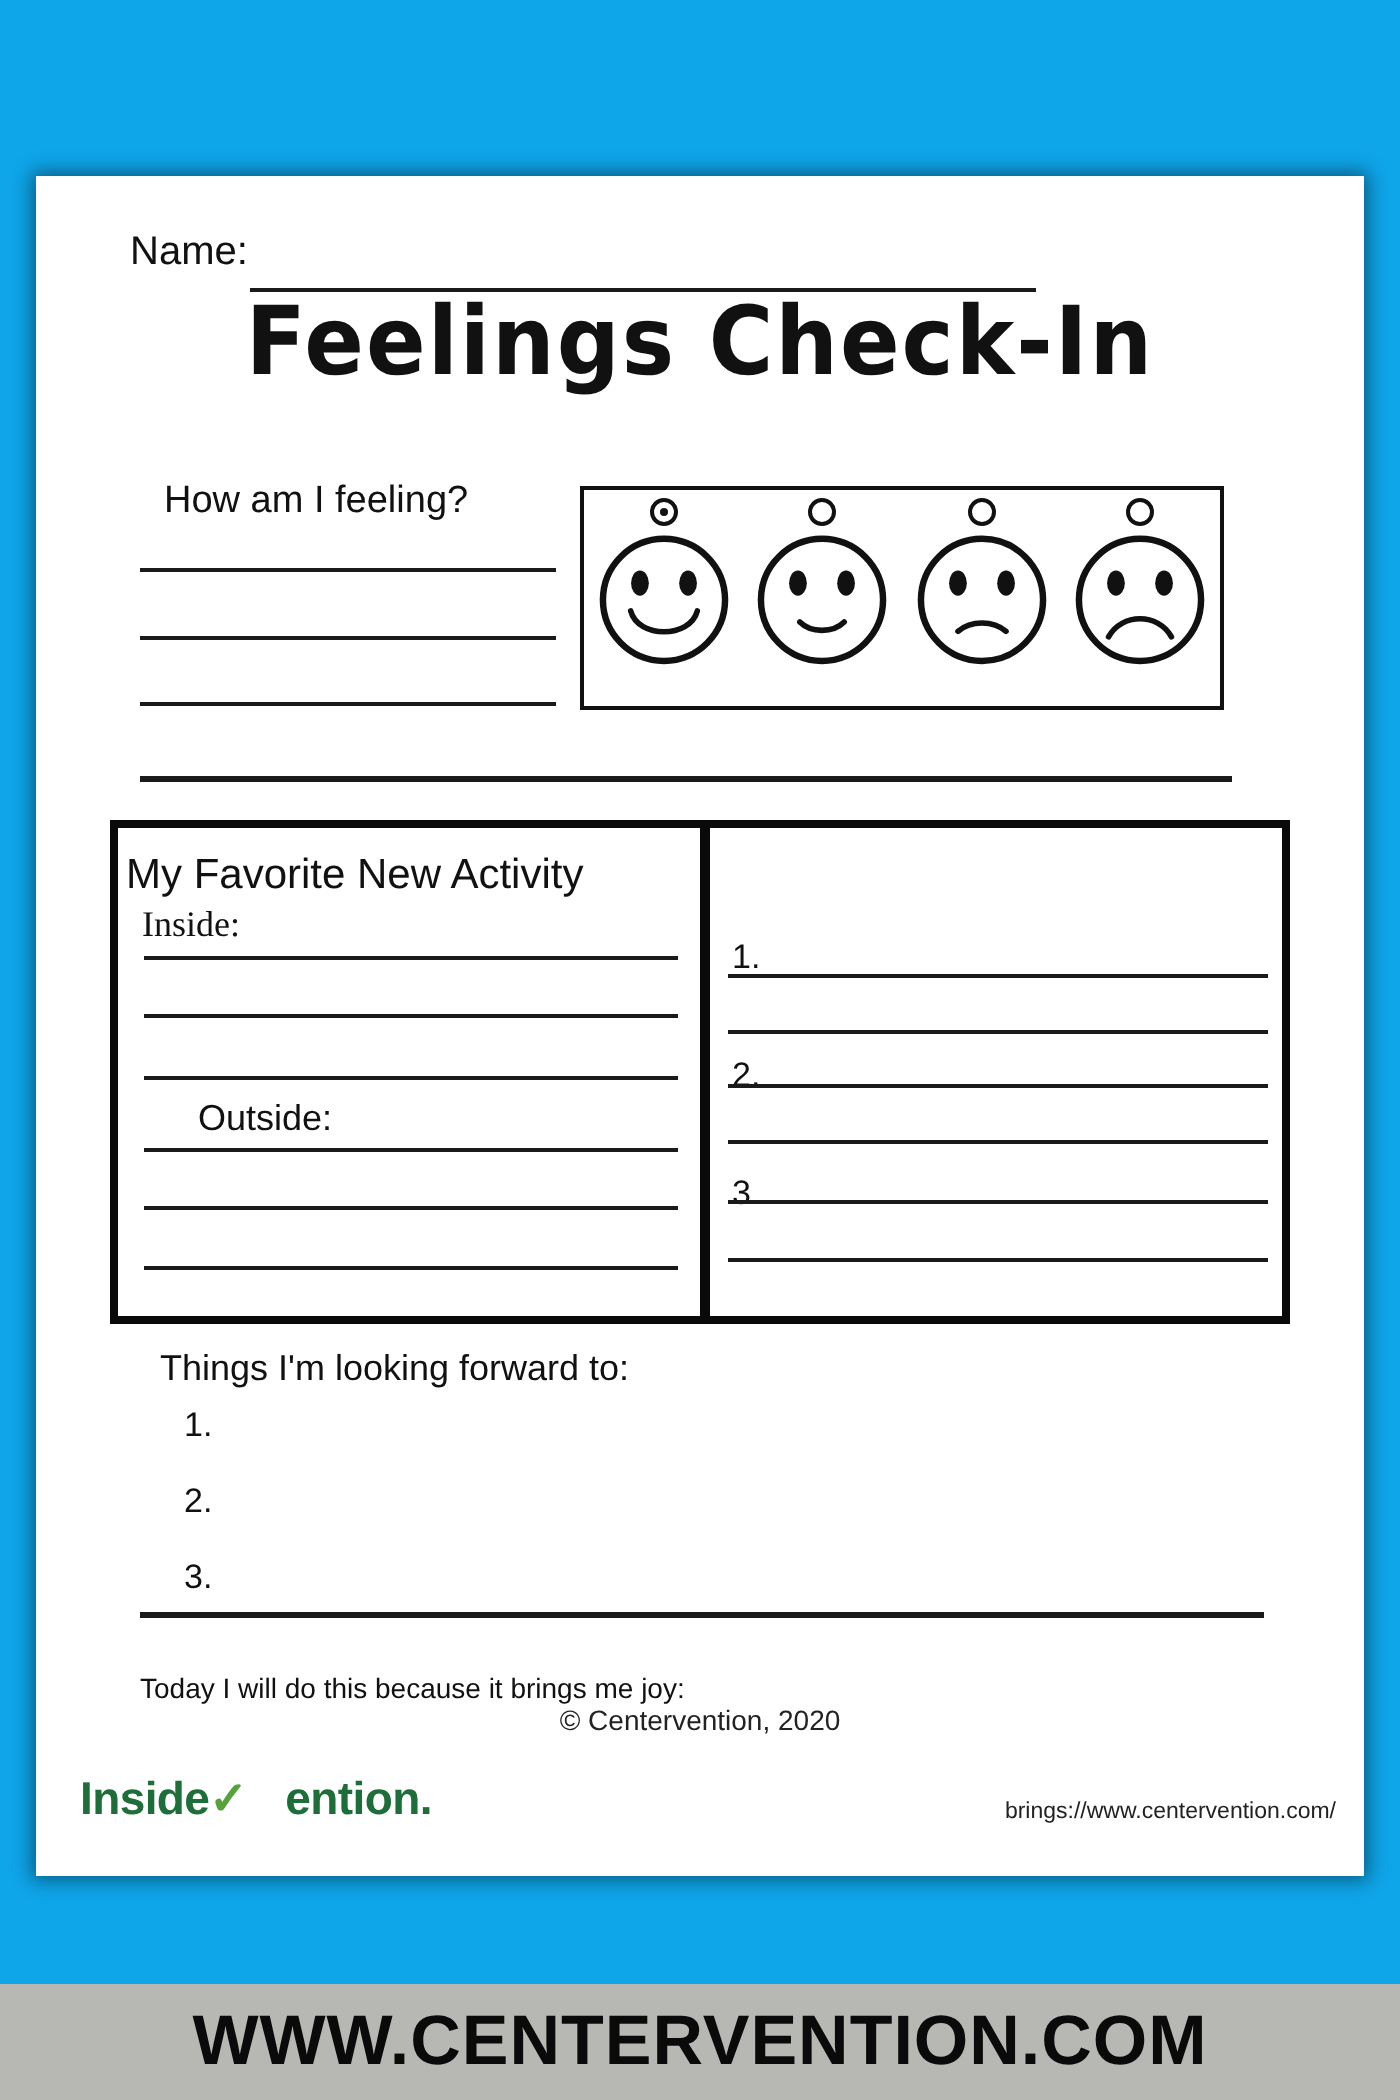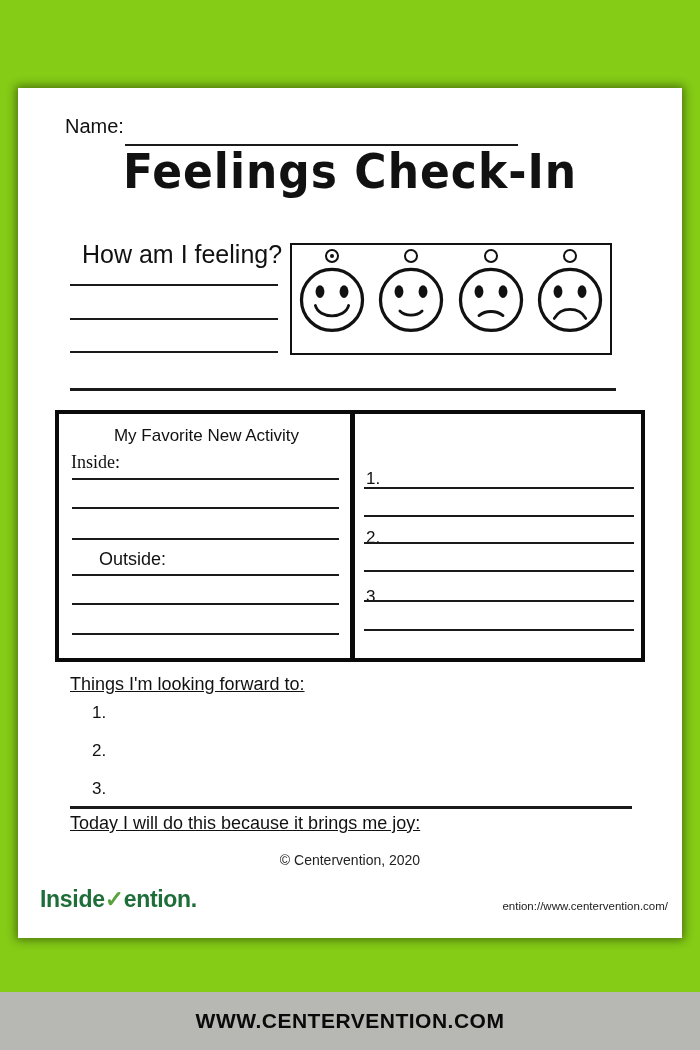--- a/index.html
+++ b/index.html
@@ -1,35 +1,35 @@
 <!DOCTYPE html>
 <html><head>
 <meta charset="utf-8">
 <style>
   * { margin:0; padding:0; box-sizing:border-box; }
   html,body { background:#ffffff; }
   .stage {
     position:relative; width:700px; height:1050px;
-    background:#84cc16; overflow:hidden;
+    background:#0ea5e9; overflow:hidden;
     font-family:"Liberation Sans", sans-serif; color:#111;
   }
   .sheet {
     position:absolute; left:18px; top:88px; width:664px; height:850px;
     background:#ffffff; box-shadow:0 0 9px 2px rgba(0,0,0,0.45);
   }
   .abs { position:absolute; }
   .line { position:absolute; border-bottom:2px solid #1a1a1a; }
 
   .name-label { left:47px; top:27px; font-size:20px; }
   .page-title {
     left:0; top:58px; width:100%; text-align:center;
     font-family:"DejaVu Sans", sans-serif; font-weight:700; font-size:44px;
     letter-spacing:1px; transform:scaleY(1.08);
   }
-  .question { left:64px; top:152px; font-size:25px; font-weight:500; }
+  .question { left:64px; top:152px; font-size:19px; font-weight:500; }
 
   .faces-box {
     left:272px; top:155px; width:322px; height:112px;
     border:2.5px solid #111; display:flex; justify-content:space-around;
     align-items:flex-start; padding-top:4px;
   }
   .face-item { display:flex; flex-direction:column; align-items:center; width:78px; }
   .radio {
     width:14px; height:14px; border:2px solid #111; border-radius:50%;
     background:#fff; position:relative; z-index:2; margin-bottom:-2px;
@@ -38,39 +38,39 @@
     content:''; position:absolute; left:3px; top:3px; right:3px; bottom:3px;
     background:#111; border-radius:50%;
   }
   .face-svg { display:block; }
 
   .activity-box {
     left:37px; top:322px; width:590px; height:252px;
     border:4px solid #0a0a0a; background:#fff;
   }
   .divider { position:absolute; left:291px; top:0; bottom:0; width:5px; background:#0a0a0a; }
-  .col-title { position:absolute; top:12px; text-align:center; font-size:17px; font-weight:500; }
+  .col-title { position:absolute; top:12px; font-size:21px; font-weight:500; }
   .col-title.left  { left:4px;  width:287px; }
   .col-title.right { left:296px; width:286px; }
   .field-label { position:absolute; font-size:18px; }
   .miss-num { position:absolute; font-size:17px; }
 
-  .forward-heading { left:52px; top:586px; font-size:18px;text-decoration:underline; }
+  .forward-heading { left:62px; top:586px; font-size:18px; }
   .fwd-num { position:absolute; left:74px; font-size:17px; }
 
-  .joy-prompt { left:52px; top:725px; font-size:18px;text-decoration:underline; }
+  .joy-prompt { left:52px; top:748px; font-size:14px; }
 
   .footer-logo { left:22px; top:798px; font-size:23px; font-weight:700; letter-spacing:-0.3px; }
   .footer-copy { left:0; top:764px; width:100%; text-align:center; font-size:14px; color:#222; }
   .footer-url  { right:14px; top:812px; font-size:11.5px; color:#222; }
 
   .banner {
     position:absolute; left:0; top:992px; width:700px; height:58px;
     display:flex; align-items:center; justify-content:center;
-    font-weight:700; font-size:21px; letter-spacing:0.5px; color:#0a0a0a;
+    font-weight:700; font-size:35px; letter-spacing:0.5px; color:#0a0a0a;
   }
 </style>
 </head>
 <body>
 
 <div class="stage">
   <div class="sheet">
 
     <span class="abs name-label">Name:</span>
     <div class="line" style="left:107px; top:56px; width:393px;"></div>
@@ -149,22 +149,22 @@
 
     <span class="abs forward-heading">Things I'm looking forward to:</span>
     <span class="fwd-num" style="top:615px;">1.</span>
     <span class="fwd-num" style="top:653px;">2.</span>
     <span class="fwd-num" style="top:691px;">3.</span>
 
     <div class="line" style="left:52px; top:718px; width:562px; border-bottom-width:3px;"></div>
     <span class="abs joy-prompt">Today I will do this because it brings me joy:</span>
 
     <div class="abs footer-logo">
-      <span style="color:#1d6e38;">Inside</span><span style="color:#58a23d;">✓</span><span style="color:#1d6e38;">ention.</span>
+      <span style="color:#1d6e38;">Inside</span><span style="color:#58a23d;">✓</span><span style="color:#1d6e38;margin-left:19px;">ention.</span>
     </div>
     <div class="abs footer-copy">© Centervention, 2020</div>
-    <div class="abs footer-url">ention://www.centervention.com/</div>
+    <div class="abs footer-url">brings://www.centervention.com/</div>
   </div>
 
   <div class="banner" style="background: rgb(183, 183, 179);">
     <span>WWW.CENTERVENTION.COM</span>
   </div>
 </div>
 
 </body></html>

